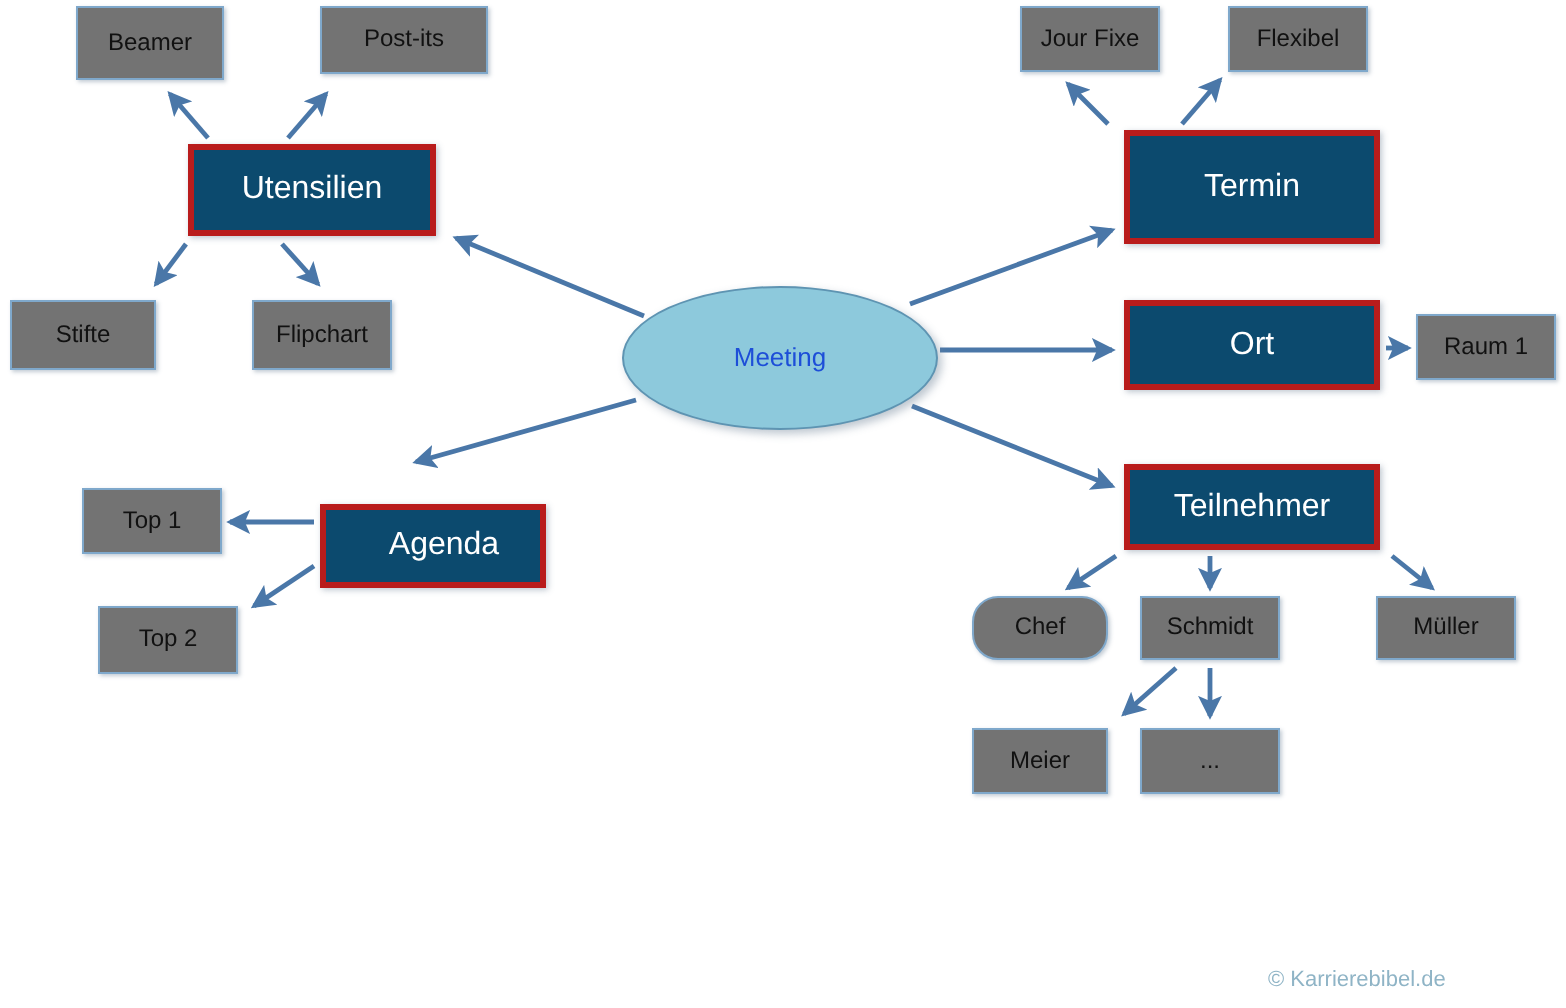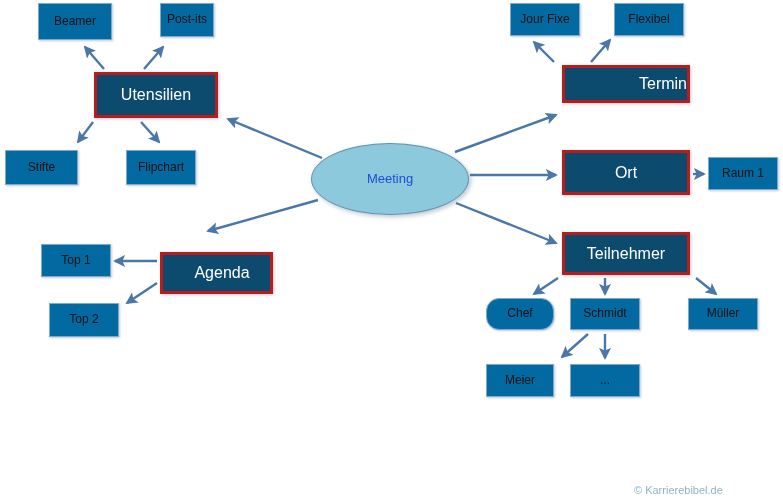--- a/index.html
+++ b/index.html
@@ -32,21 +32,21 @@
     position: absolute;
     box-sizing: border-box;
     display: flex;
     align-items: center;
     justify-content: center;
     text-align: center;
     line-height: 1.1;
   }
   
   .node.leaf {
-    background: #0369a1;
+    background: #737373;
     border: 1px solid #7FA8CB;
     color: #111111;
     font-size: 12px;
     box-shadow: 1px 1px 2px rgba(120,140,160,0.45);
   }
   
   .node.branch {
     background: #0c4a6e;
     border: 3px solid #b91c1c;
     color: #ffffff;
@@ -114,21 +114,21 @@
       </g>
   </svg>
 
   <div id="node-layer">
       <div class="node center" style="left: 311px; top: 143px; width: 158px; height: 72px;">
         <span>Meeting</span>
       </div>
       <div class="node leaf" style="left: 38px; top: 3px; width: 74px; height: 37px;">
         <span>Beamer</span>
       </div>
-      <div class="node leaf" style="left: 160px; top: 3px; width: 54px; height: 34px;">
+      <div class="node leaf" style="left: 160px; top: 3px; width: 84px; height: 34px;">
         <span>Post-its</span>
       </div>
       <div class="node branch" style="left: 94px; top: 72px; width: 124px; height: 46px;">
         <span>Utensilien</span>
       </div>
       <div class="node leaf" style="left: 5px; top: 150px; width: 73px; height: 35px;">
         <span>Stifte</span>
       </div>
       <div class="node leaf" style="left: 126px; top: 150px; width: 70px; height: 35px;">
         <span>Flipchart</span>
@@ -141,21 +141,21 @@
       </div>
       <div class="node leaf" style="left: 49px; top: 303px; width: 70px; height: 34px;">
         <span>Top 2</span>
       </div>
       <div class="node leaf" style="left: 510px; top: 3px; width: 70px; height: 33px;">
         <span>Jour Fixe</span>
       </div>
       <div class="node leaf" style="left: 614px; top: 3px; width: 70px; height: 33px;">
         <span>Flexibel</span>
       </div>
-      <div class="node branch" style="left: 562px; top: 65px; width: 128px; height: 38px; justify-content: flex-end;">
+      <div class="node branch" style="left: 562px; top: 65px; width: 128px; height: 57px;">
         <span>Termin</span>
       </div>
       <div class="node branch" style="left: 562px; top: 150px; width: 128px; height: 45px;">
         <span>Ort</span>
       </div>
       <div class="node leaf" style="left: 708px; top: 157px; width: 70px; height: 33px;">
         <span>Raum 1</span>
       </div>
       <div class="node branch" style="left: 562px; top: 232px; width: 128px; height: 43px;">
         <span>Teilnehmer</span>

